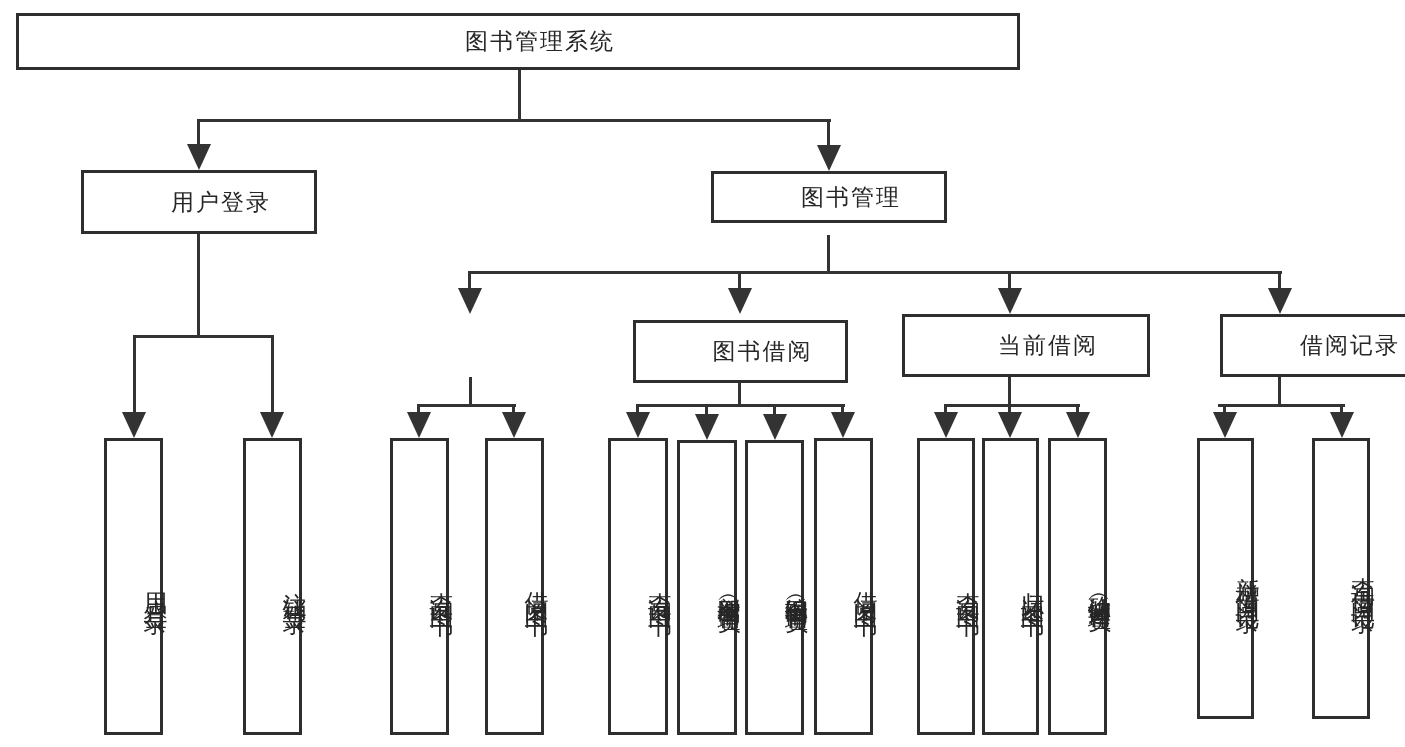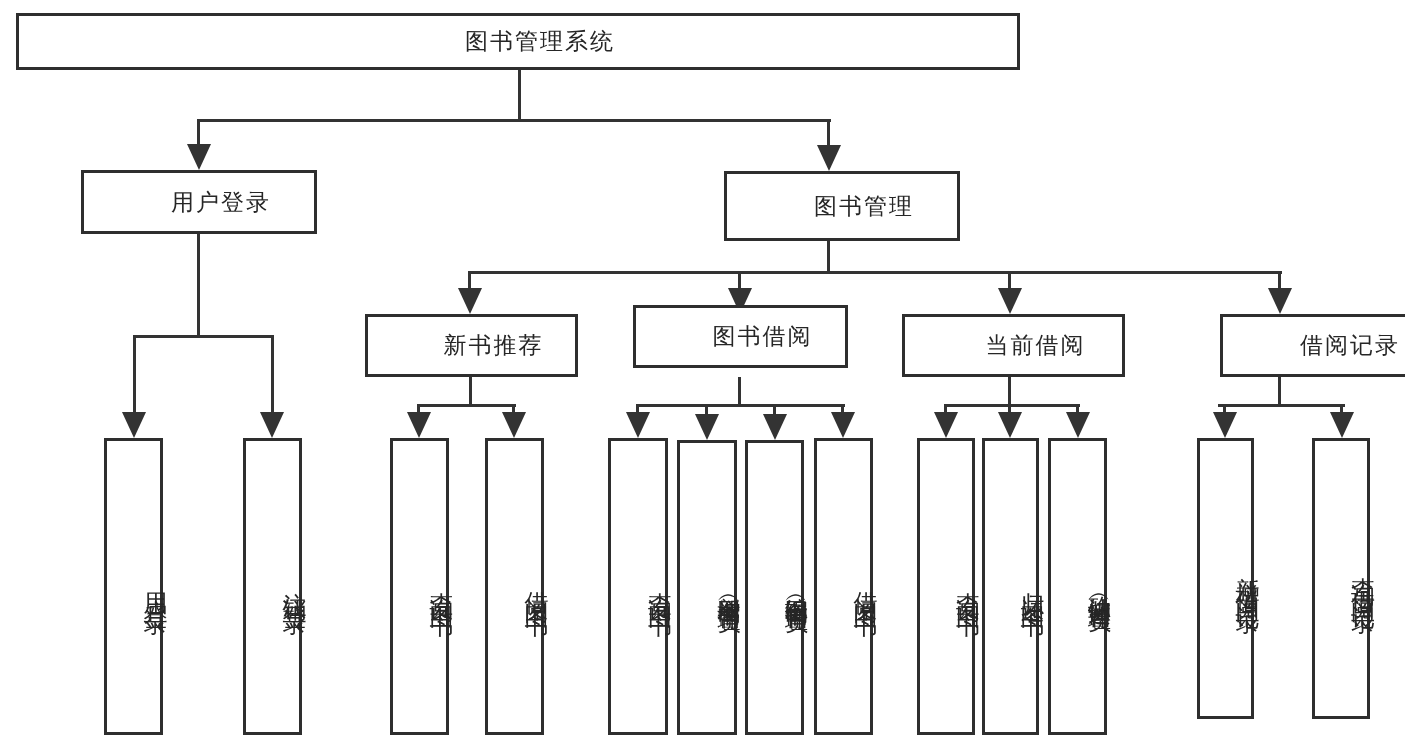--- a/index.html
+++ b/index.html
@@ -117,24 +117,23 @@
     <div class="arrowhead" style="left: 695px; top: 414px;"></div>
     <div class="arrowhead" style="left: 763px; top: 414px;"></div>
     <div class="arrowhead" style="left: 831px; top: 412px;"></div>
     <div class="arrowhead" style="left: 934px; top: 412px;"></div>
     <div class="arrowhead" style="left: 998px; top: 412px;"></div>
     <div class="arrowhead" style="left: 1066px; top: 412px;"></div>
     <div class="arrowhead" style="left: 1213px; top: 412px;"></div>
     <div class="arrowhead" style="left: 1330px; top: 412px;"></div>
     <div class="node" style="left: 16px; top: 13px; width: 1004px; height: 57px;">图书管理系统</div>
     <div class="node" style="left: 81px; top: 170px; width: 236px; height: 64px;">用户登录</div>
-    <div class="node" style="left: 711px; top: 171px; width: 236px; height: 70px; margin-left: 13px;">图书管理</div>
-    <div class="node" style="left: 365px; top: 314px; width: 213px; height: 63px;">新书推荐</div>
-    <div class="node" style="left: 633px; top: 305px; width: 215px; height: 63px;">图书借阅</div>
-    <div class="node" style="left: 902px; top: 314px; width: 223px; height: 63px;">当前借阅</div>
+    <div class="node" style="left: 711px; top: 171px; width: 236px; height: 52px;">图书管理</div>
+    <div class="node" style="left: 633px; top: 320px; width: 215px; height: 63px;">图书借阅</div>
+    <div class="node" style="left: 902px; top: 314px; width: 248px; height: 63px;">当前借阅</div>
     <div class="node" style="left: 1172px; top: 314px; width: 216px; height: 63px; margin-left: 48px;">借阅记录</div>
     <div class="node v" style="left: 104px; top: 438px; width: 59px; height: 297px;">用户登录</div>
     <div class="node v" style="left: 243px; top: 438px; width: 59px; height: 297px;">注销登录</div>
     <div class="node v" style="left: 390px; top: 438px; width: 59px; height: 297px;">查询图书</div>
     <div class="node v" style="left: 485px; top: 438px; width: 59px; height: 297px;">借阅图书</div>
     <div class="node v" style="left: 608px; top: 438px; width: 60px; height: 297px;">查询图书</div>
     <div class="node v long" style="left: 677px; top: 440px; width: 60px; height: 295px;">新增图书（管理员）</div>
     <div class="node v long" style="left: 745px; top: 440px; width: 59px; height: 295px;">编辑图书（管理员）</div>
     <div class="node v" style="left: 814px; top: 438px; width: 59px; height: 297px;">借阅图书</div>
     <div class="node v" style="left: 917px; top: 438px; width: 58px; height: 297px;">查询图书</div>

